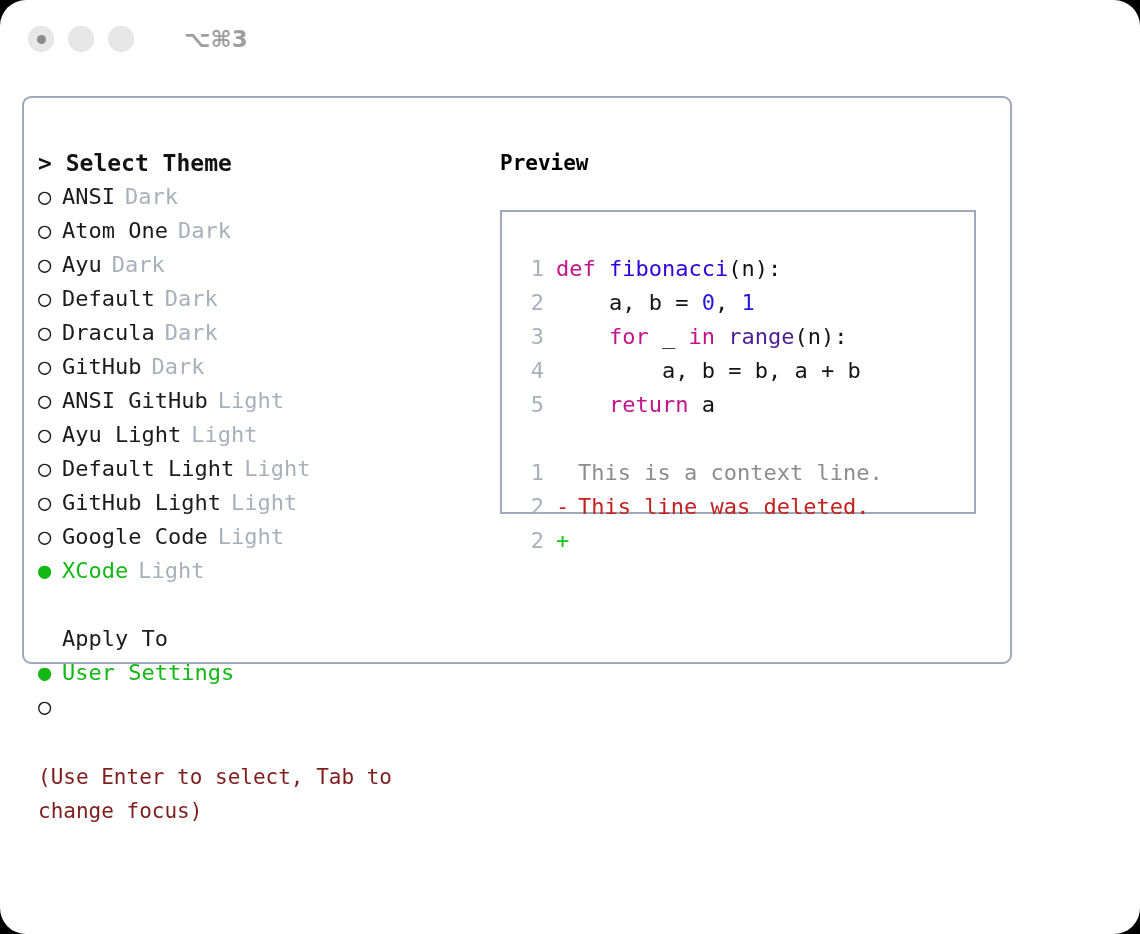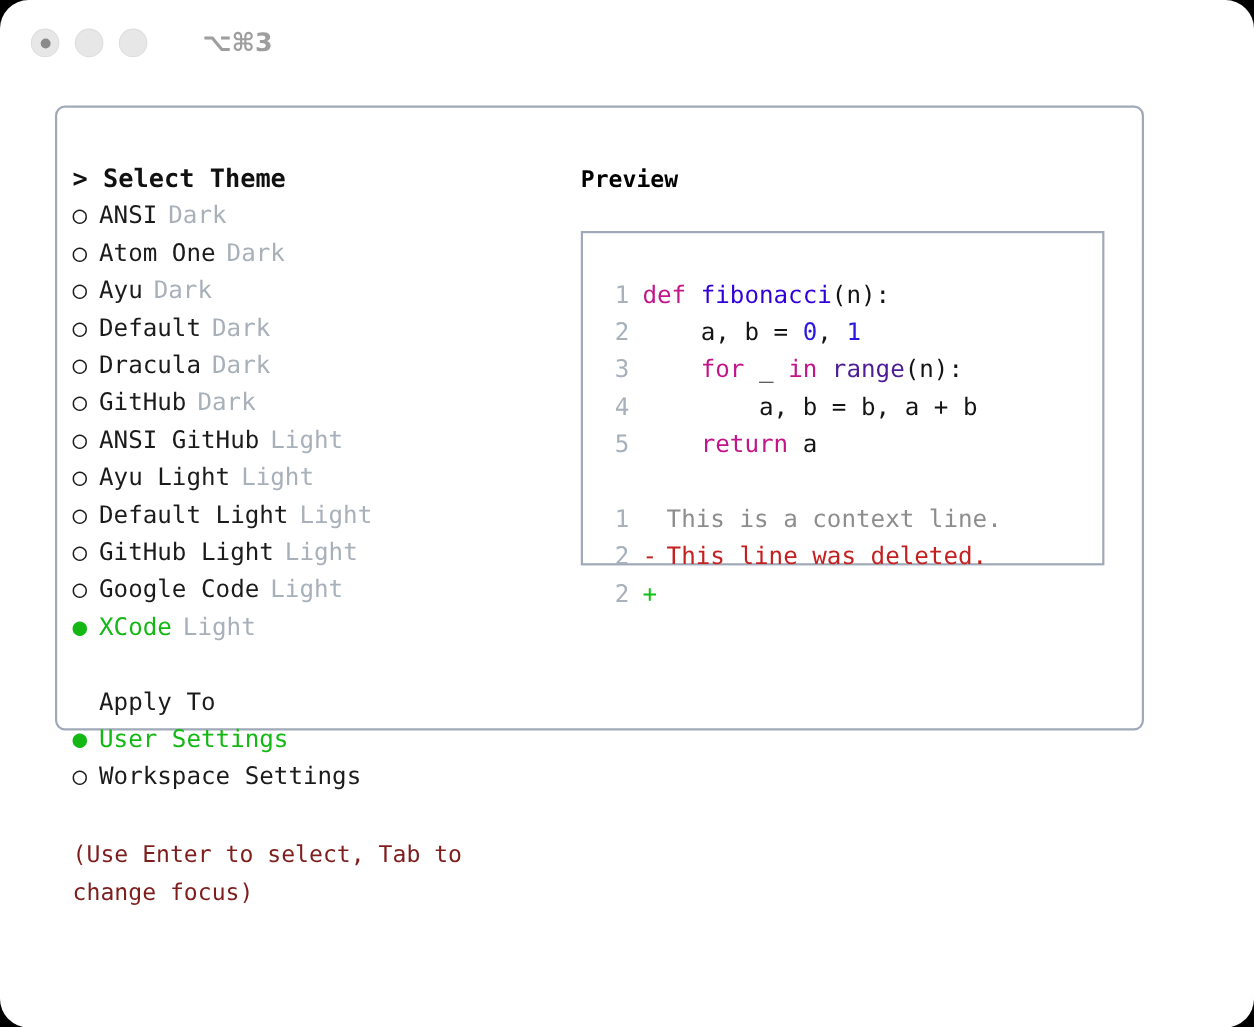--- a/index.html
+++ b/index.html
@@ -68,21 +68,20 @@
   .panel {
     position: absolute;
     left: 22px;
     top: 96px;
     width: 990px;
     height: 568px;
     border: 2px solid #9fa9b7;
     border-radius: 9px;
     box-sizing: border-box;
     background: #ffffff;
-    margin-left: 28px;
   }
 
   
   .left-col {
     position: absolute;
     left: 14px;
     top: 48px;
     width: 450px;
   }
   .heading {
@@ -208,21 +207,21 @@
 
       <div class="section-gap"></div>
 
       <div class="row">
         <span class="marker empty">○</span>
         <span class="name">Apply To</span>
       </div>
 
       <div id="apply-items">
           <div class="row selected"><span class="marker sel">●</span><span class="name">User Settings</span></div>
-          <div class="row"><span class="marker unsel">○</span><span class="name">Workspace Settings</span></div>
+          <div class="row"><span class="marker unsel">○</span></div>
         </div>
 
       <div class="hint">(Use Enter to select, Tab to change focus)</div>
     </div>
 
     <div class="right-col">
       <div class="preview-title">Preview</div>
 
       <div class="preview-box">
         <div id="code-block">

